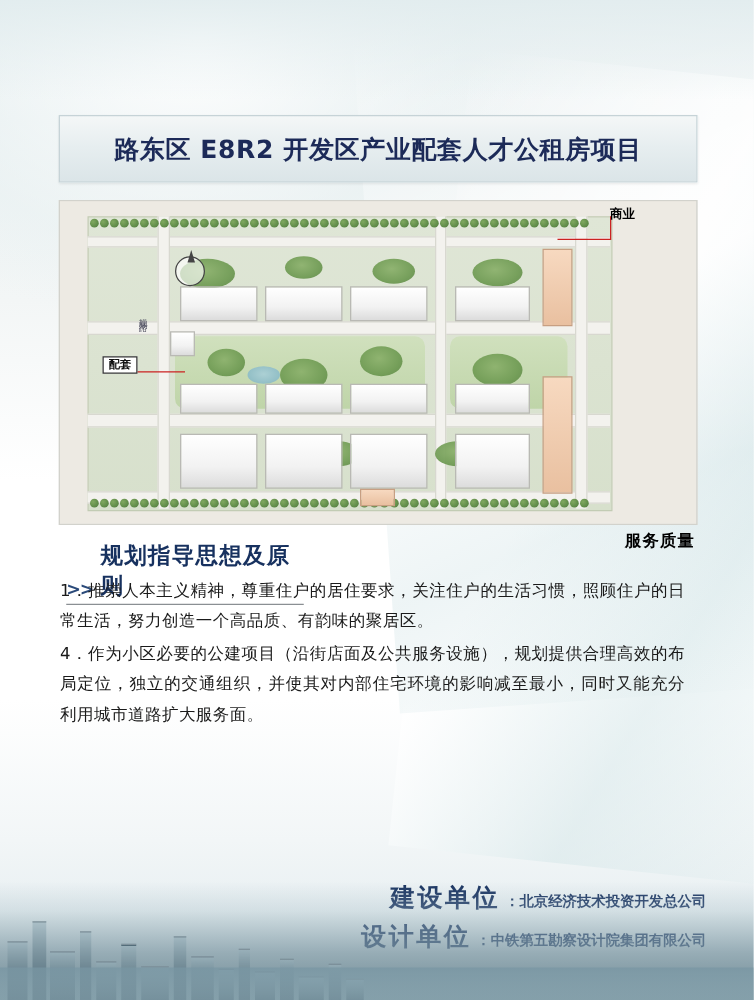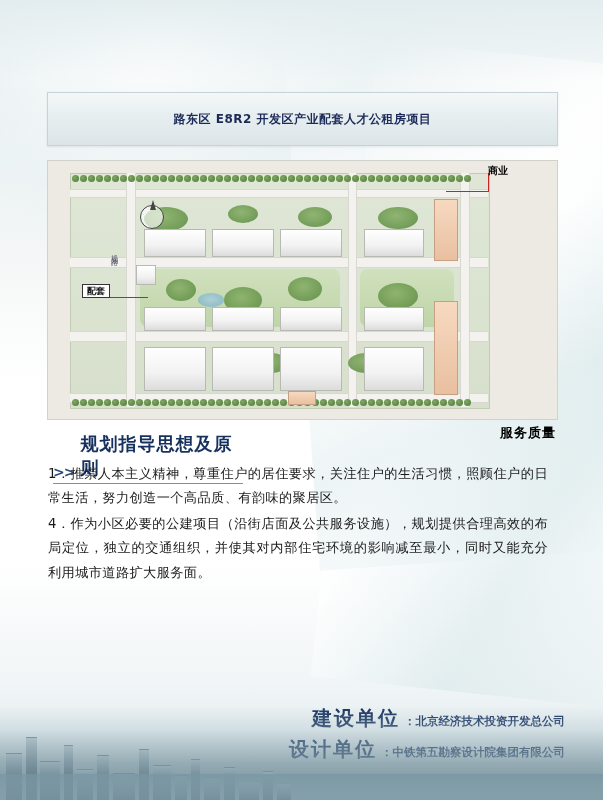--- a/index.html
+++ b/index.html
@@ -76,21 +76,21 @@
     width: 509px; height: 52px;
     background: linear-gradient(to bottom, #f4f7f7 0%, #e7eef0 45%, #dbe5e8 100%);
     border: 1px solid #c6d3d7;
     box-shadow: 0 1px 2px rgba(0,0,0,0.08);
     display: flex;
     align-items: center;
     justify-content: center;
   }
   .titlebar .ttl {
     font-family: "DejaVu Sans", "Liberation Sans", sans-serif;
-    font-size: 12px;
+    font-size: 20px;
     font-weight: bold;
     color: #1c2a58;
     letter-spacing: 0.5px;
     white-space: nowrap;
   }
 
   
   .mapwrap {
     position: absolute;
     left: 47px; top: 160px;

